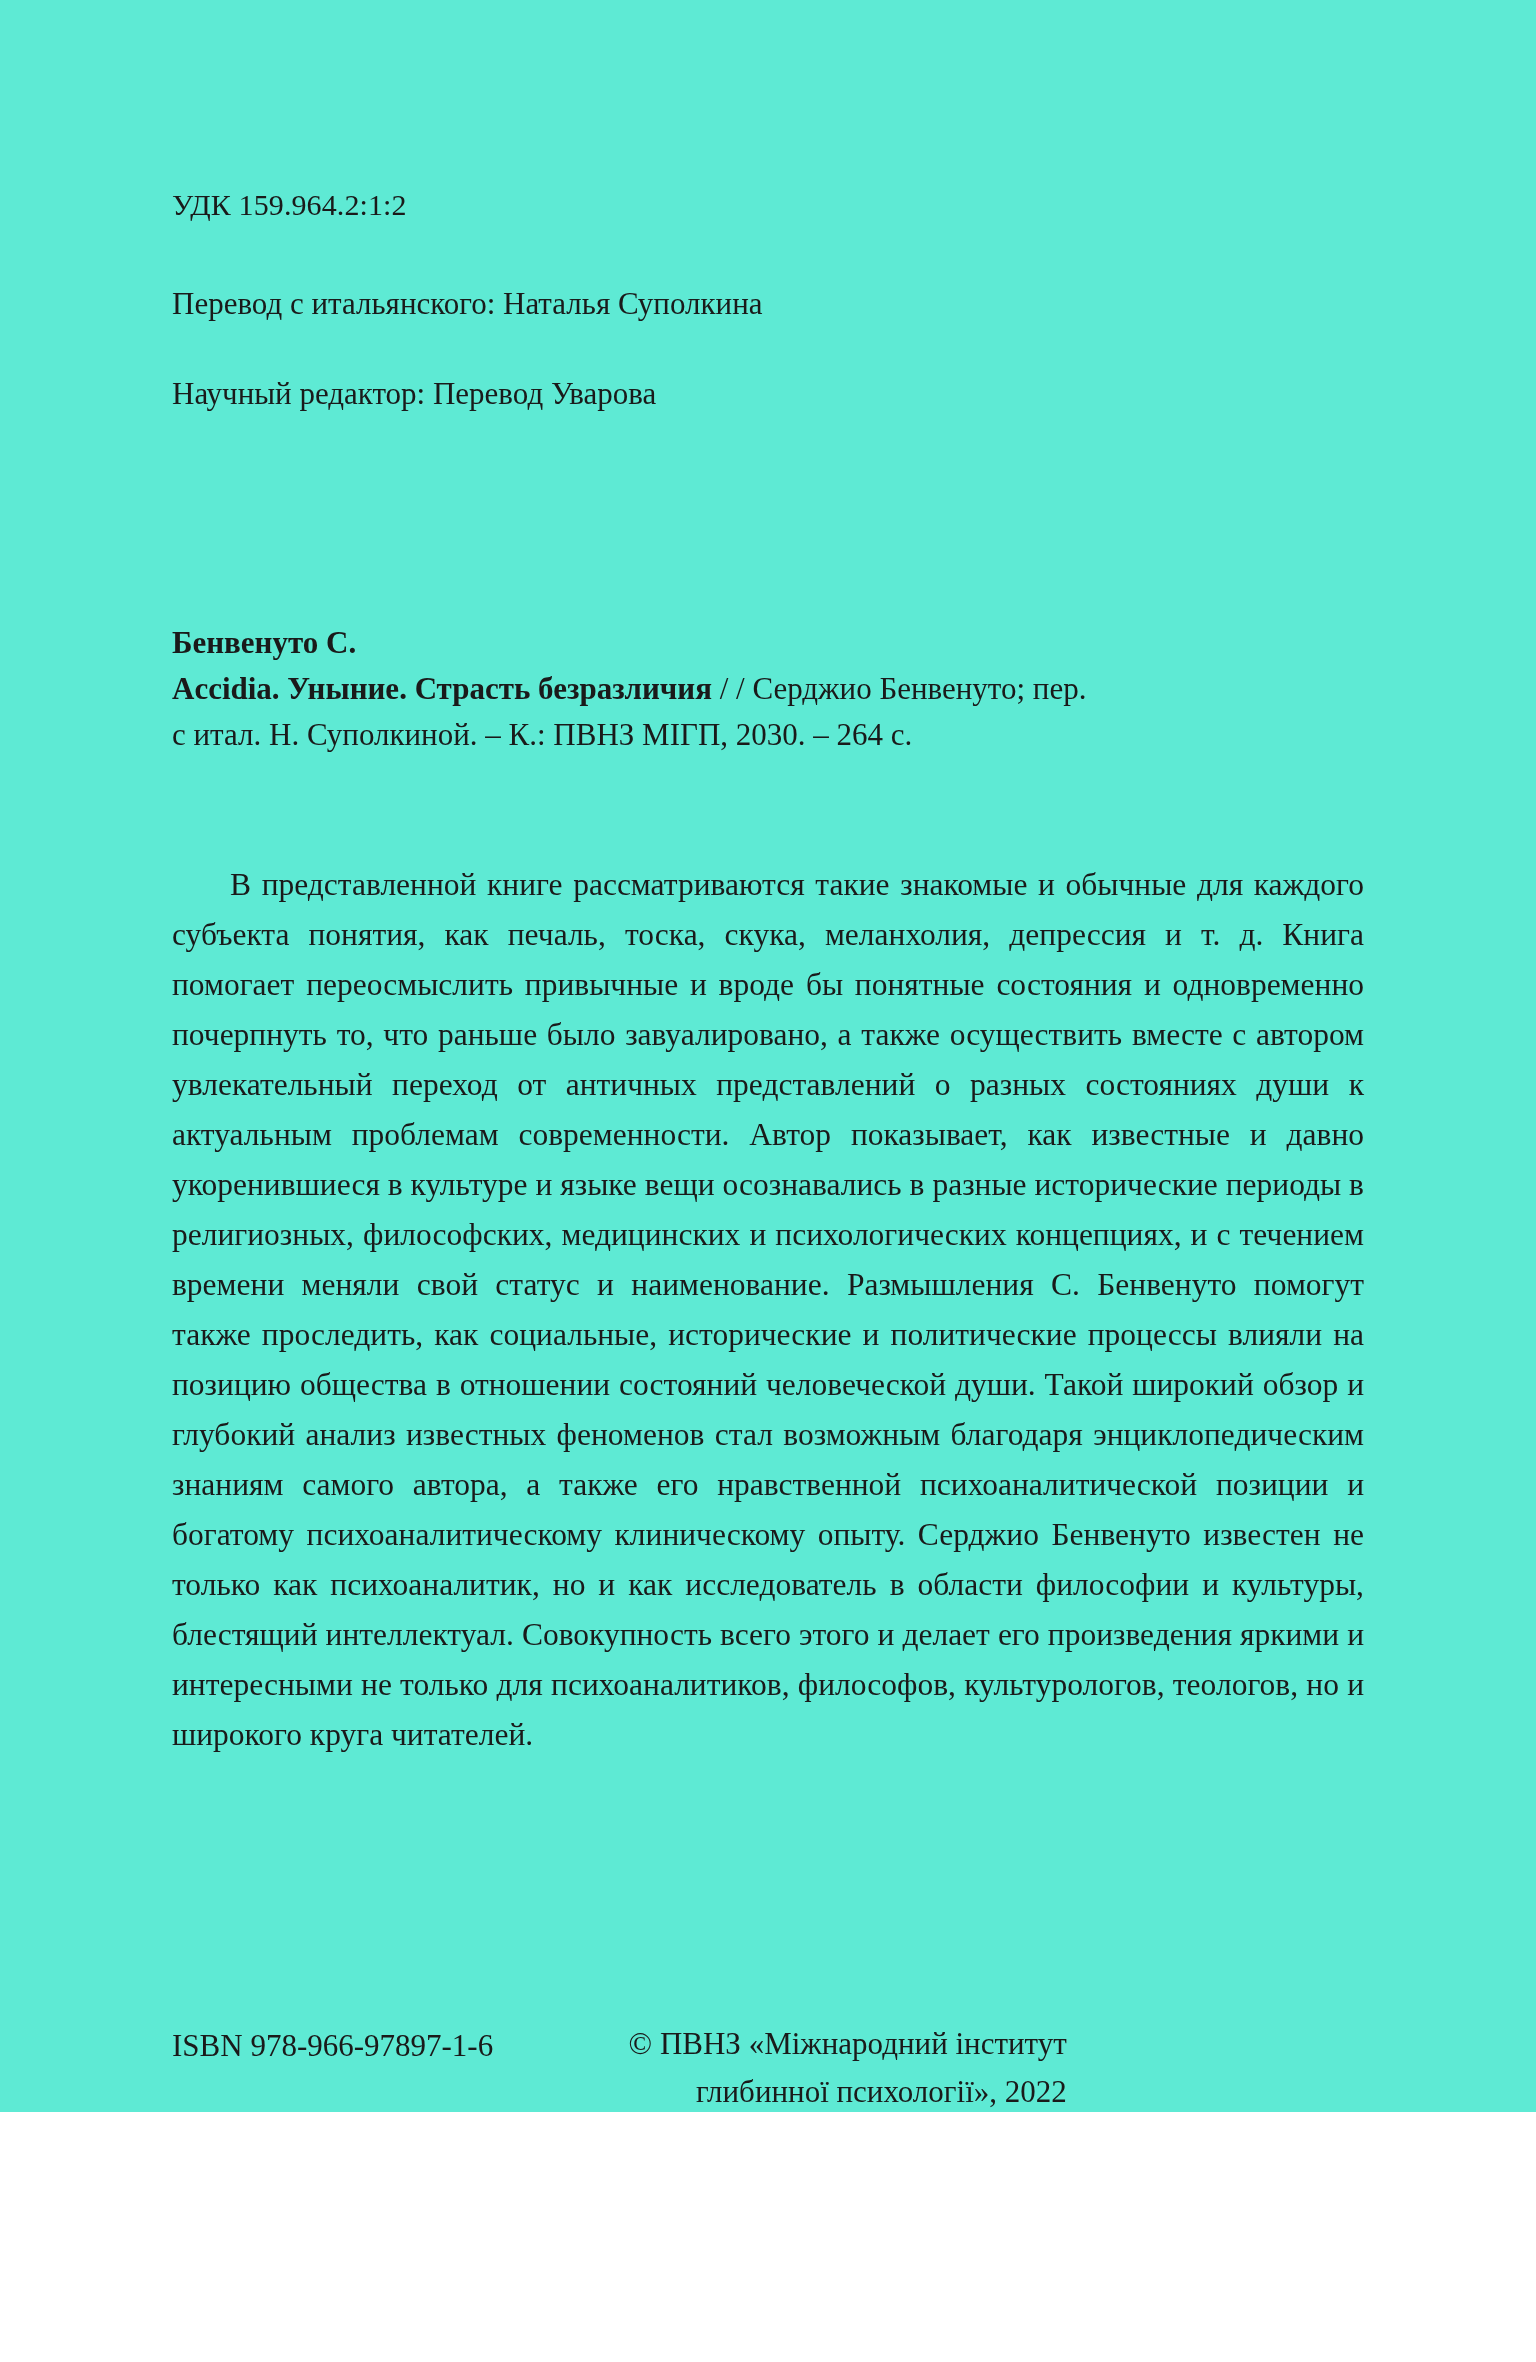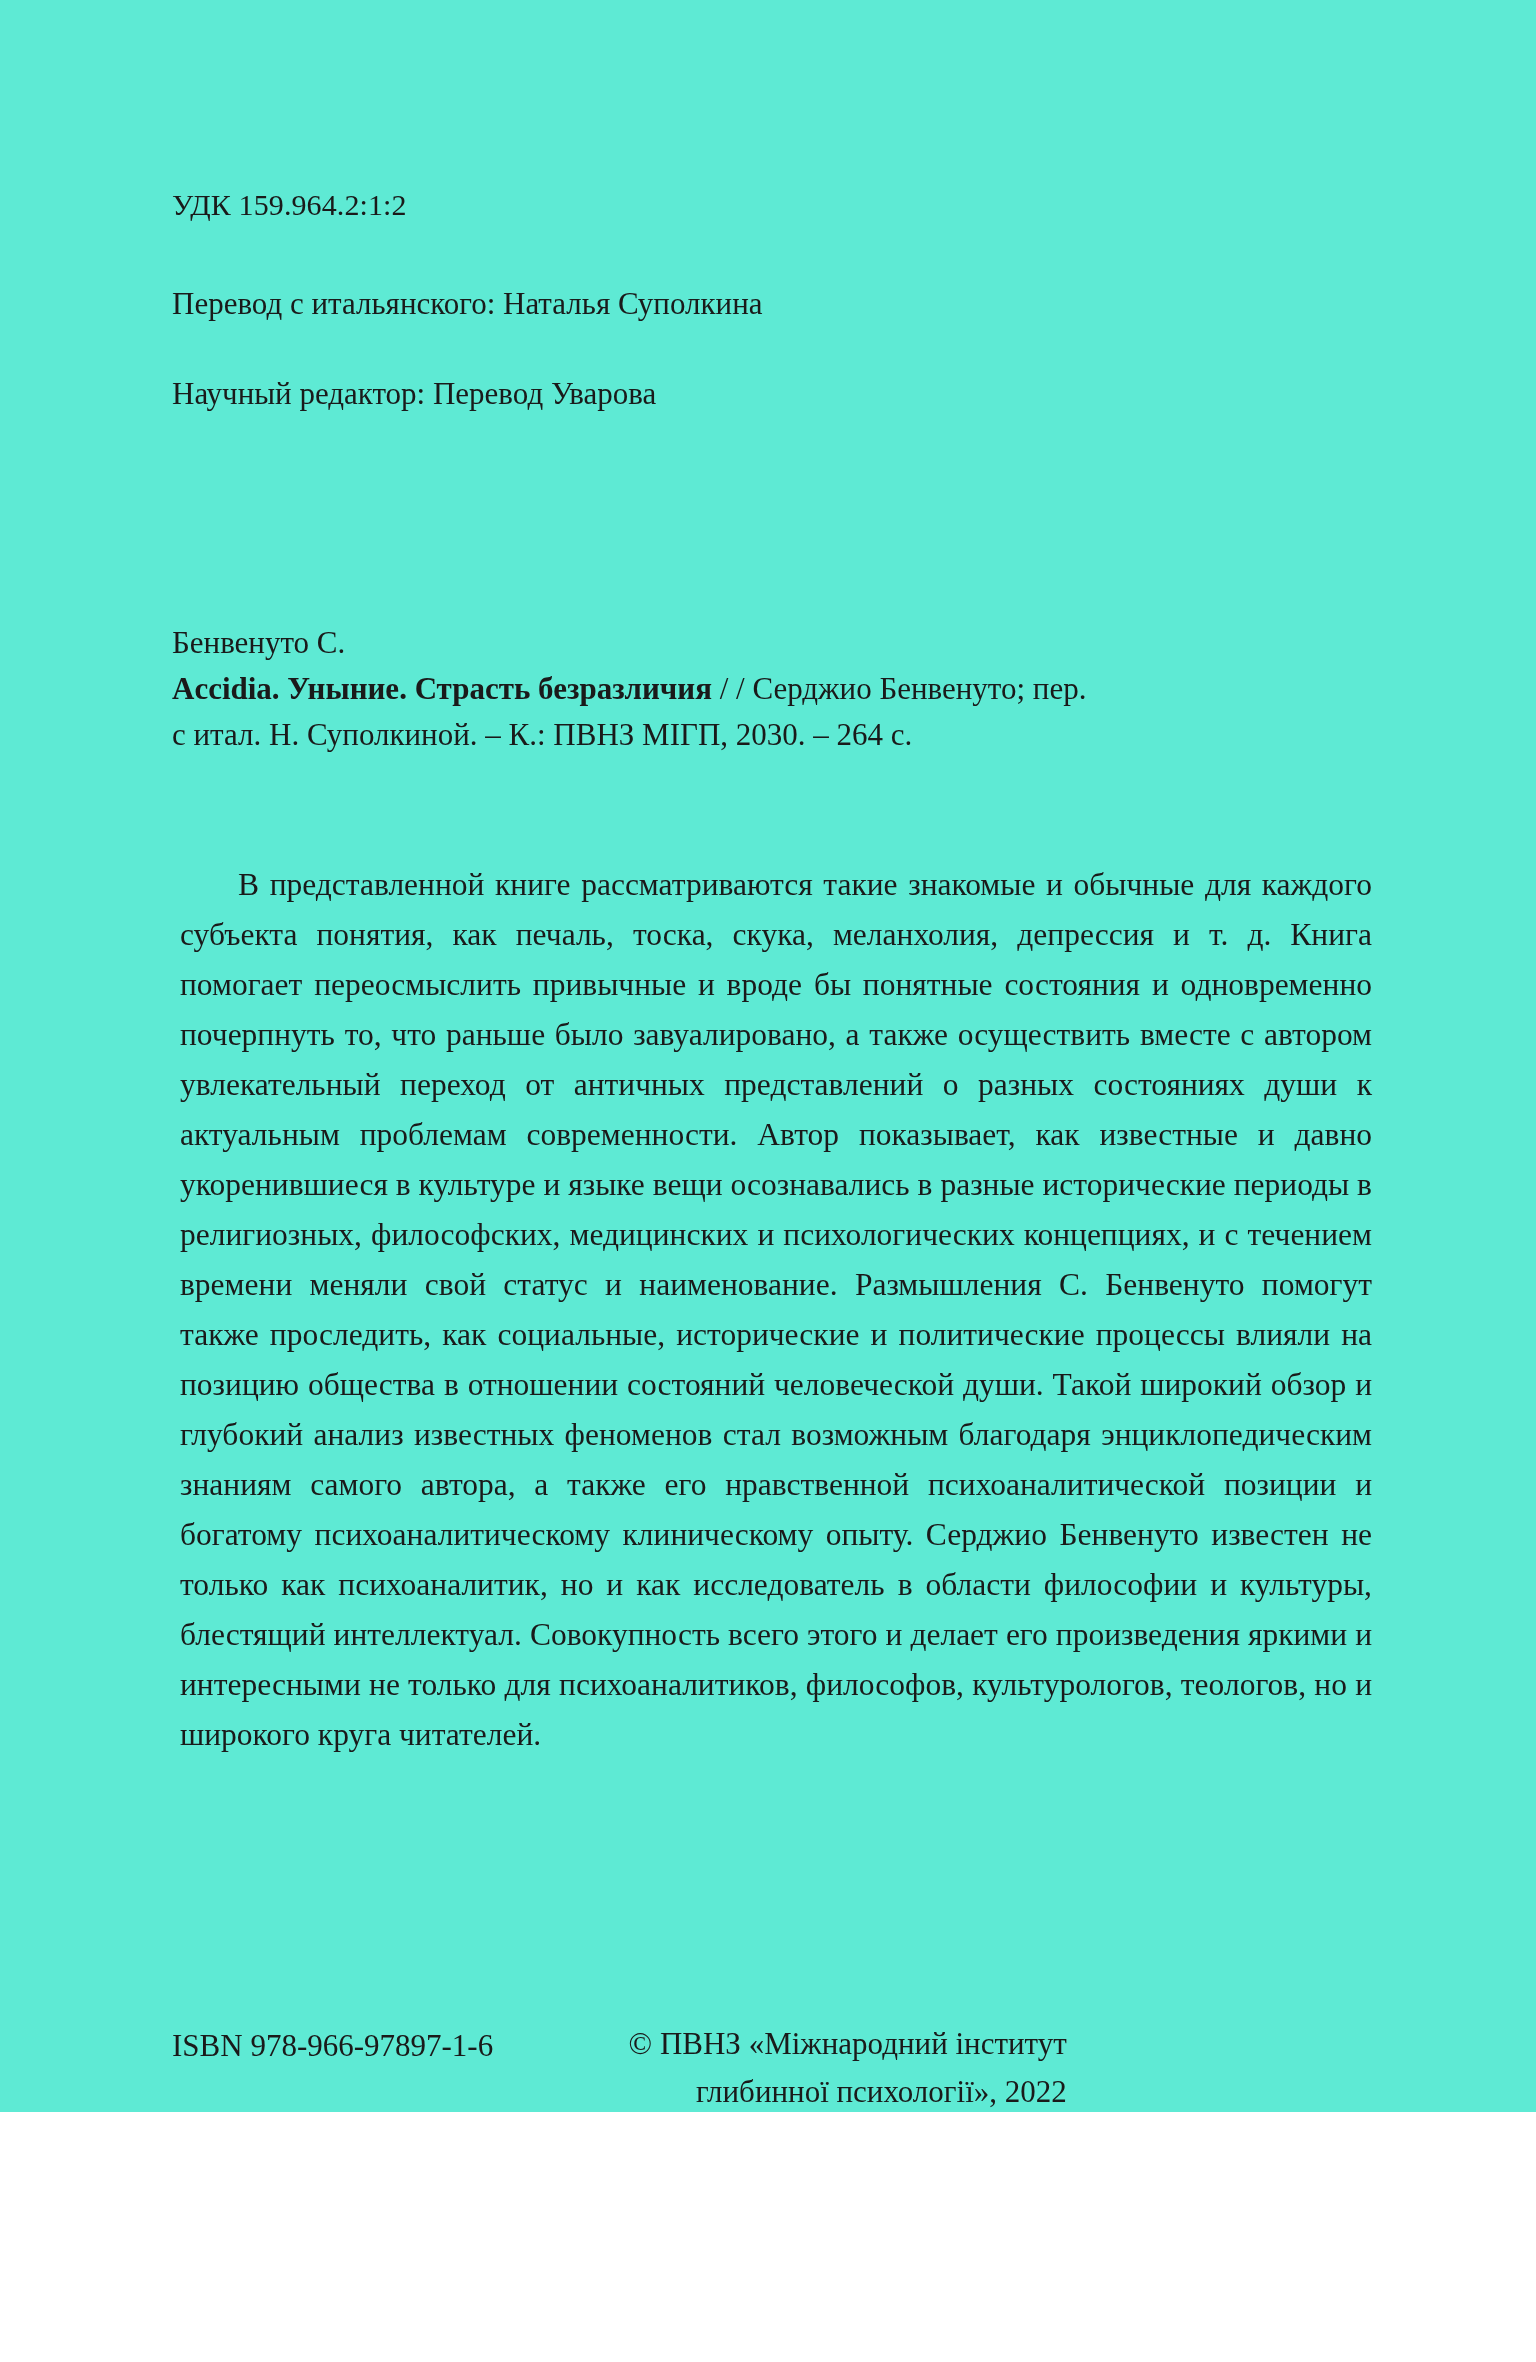--- a/index.html
+++ b/index.html
@@ -57,42 +57,41 @@
   
   .biblio {
     position: absolute;
     top: 620px;
     left: 0;
     width: 1192px;
     font-size: 31px;
     line-height: 46px;
   }
   .biblio .author-line {
-    font-weight: normal;
+    font-weight: bold;
   }
   .biblio .title-line .strong {
     font-weight: bold;
   }
   .biblio .isbn-line {
     letter-spacing: 0.2px;
   }
 
   
   .abstract {
     position: absolute;
     top: 860px;
     left: 0;
     width: 1192px;
     font-size: 31.5px;
     line-height: 50px;
     text-align: justify;
     text-justify: inter-word;
     text-indent: 58px;
     hyphens: manual;
-    margin-left: 8px;
   }
 
   
   .footer {
     position: absolute;
     top: 2020px;
     left: 0;
     width: 1192px;
     font-size: 31px;
     line-height: 48px;

